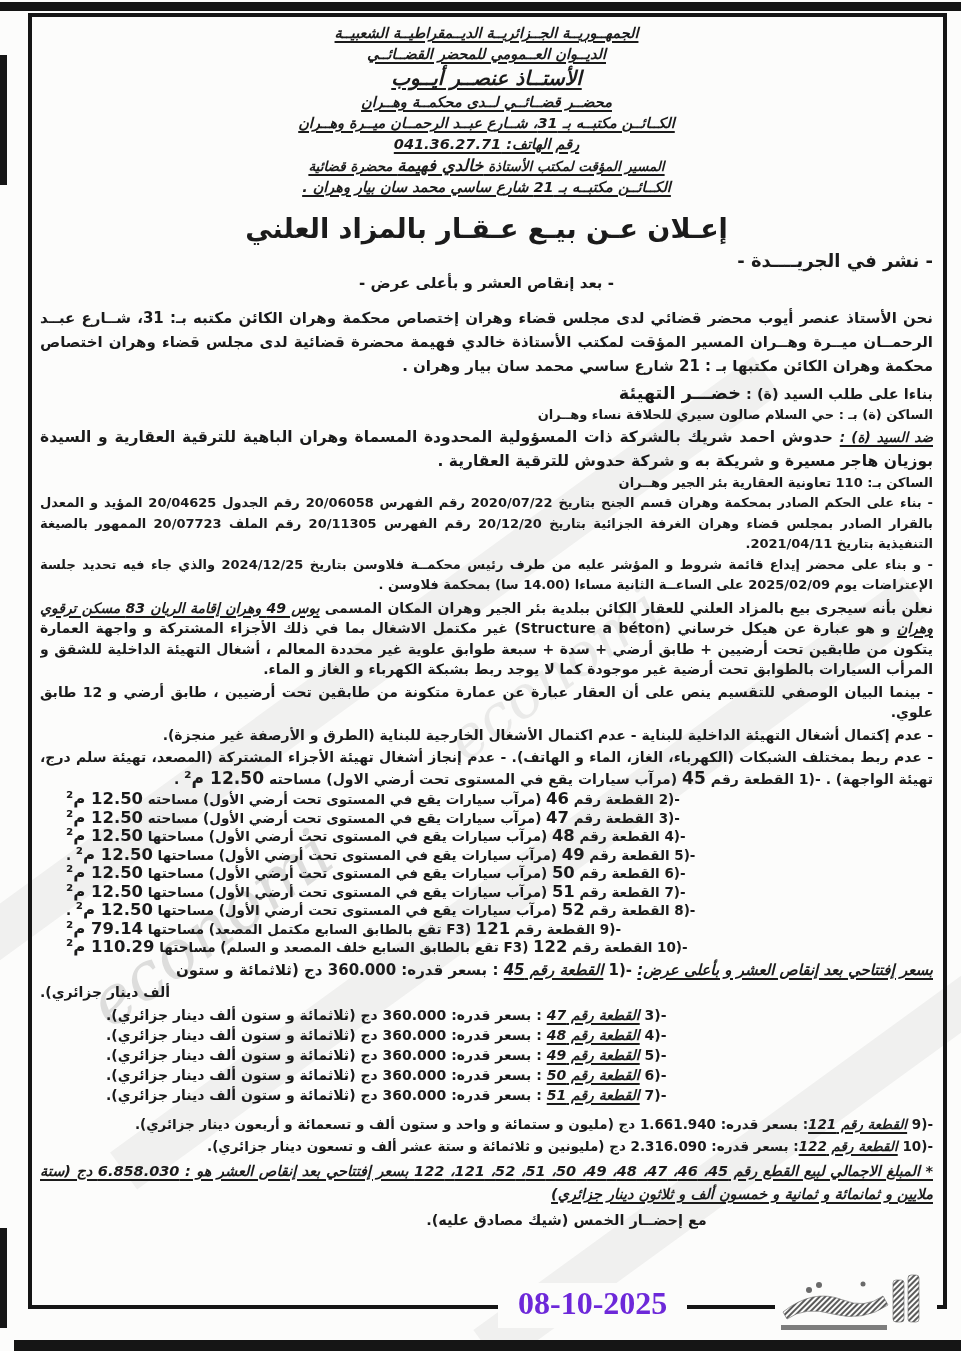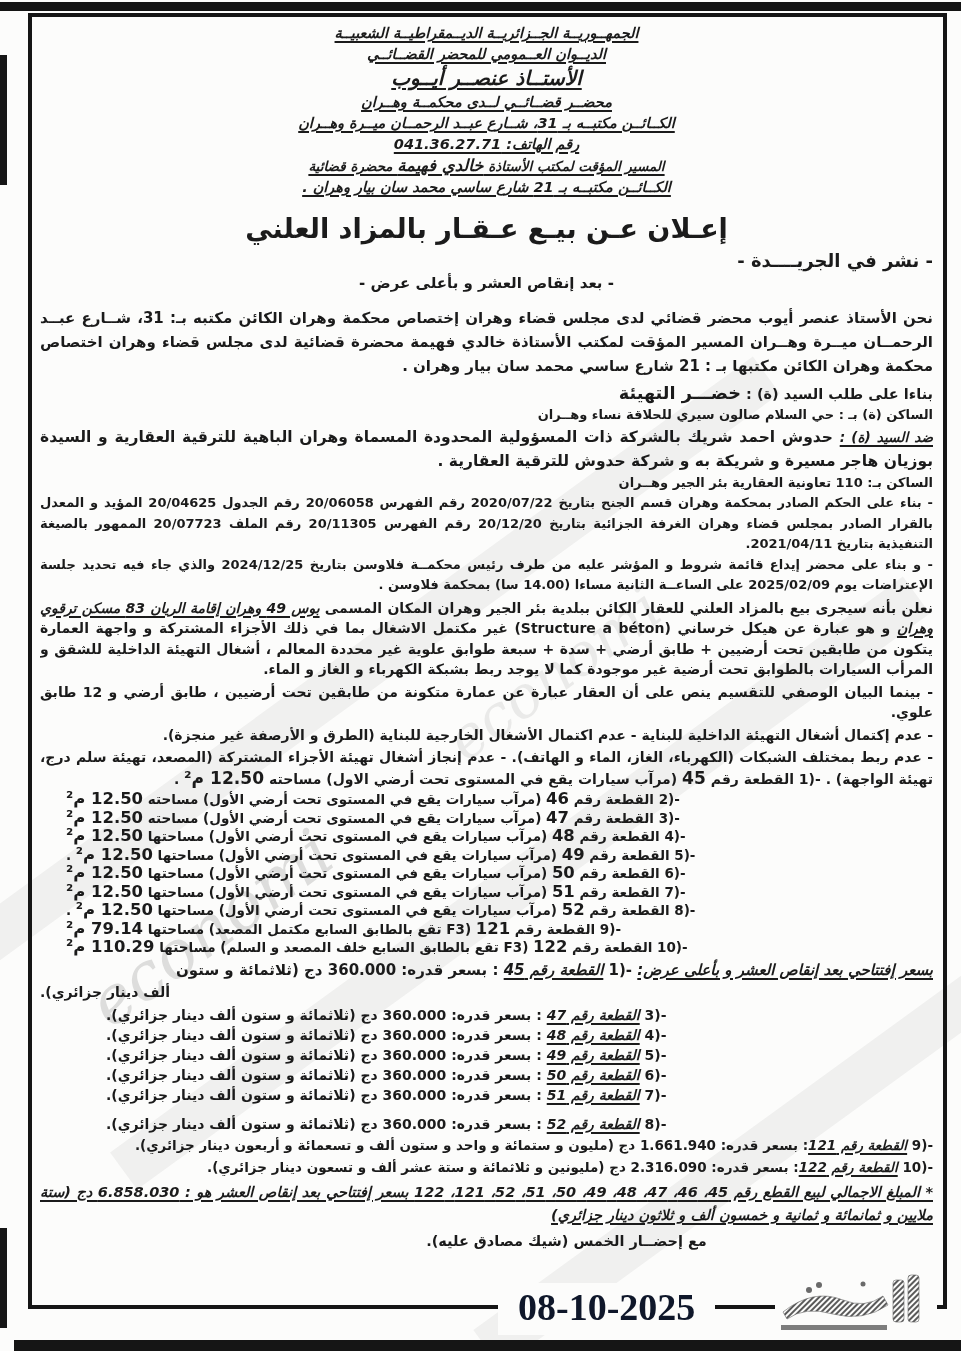--- a/index.html
+++ b/index.html
@@ -69,21 +69,21 @@
   .price-rows{margin-top:3px;}
   .price-row{font-size:14px;line-height:20px;text-align:left;padding-left:66px;direction:rtl;}
   .price-rows > div:nth-child(5){margin-bottom:9px;}
   .p-long{font-size:13.5px;line-height:21px;text-align:justify;margin-top:1px;}
   .total{font-size:14.5px;line-height:23.5px;text-align:justify;margin-top:3px;}
   .khums{font-size:14.5px;line-height:22px;text-align:center;padding-left:160px;margin-top:2px;}
   
   .date-stamp{
     position:absolute;left:498px;top:1283px;direction:ltr;
     background:#fcfcfb;padding:2px 20px 6px 20px;
-    font-family:"Liberation Serif","DejaVu Serif",serif;font-weight:700;font-size:38px;color:#0f172a;
+    font-family:"Liberation Serif","DejaVu Serif",serif;font-weight:700;font-size:32px;color:#6d28d9;
     z-index:5;
   }
   .logo-box{position:absolute;right:24px;top:1272px;width:162px;height:62px;z-index:4;background:#fcfcfb;}
   .logo-box svg{display:block;}
 </style>
 </head>
 <body>
 
 <div class="page">
 
@@ -143,21 +143,20 @@
 
     <div class="price-intro"><span class="u">بسعر إفتتاحي بعد إنقاص العشر و بأعلى عرض:</span><span> </span><span class="n">1)-</span><span> </span><span class="u">القطعة رقم 45</span><span> : بسعر قدره: 360.000 دج (ثلاثمائة و ستون</span></div>
     <div class="price-tail"><span>ألف دينار جزائري).</span></div>
 
     <div class="price-rows">
         <div class="price-row"><span class="n">3)-</span><span> </span><span class="u">القطعة رقم 47</span><span> : بسعر قدره: 360.000 دج (ثلاثمائة و ستون ألف دينار جزائري).</span></div>
         <div class="price-row"><span class="n">4)-</span><span> </span><span class="u">القطعة رقم 48</span><span> : بسعر قدره: 360.000 دج (ثلاثمائة و ستون ألف دينار جزائري).</span></div>
         <div class="price-row"><span class="n">5)-</span><span> </span><span class="u">القطعة رقم 49</span><span> : بسعر قدره: 360.000 دج (ثلاثمائة و ستون ألف دينار جزائري).</span></div>
         <div class="price-row"><span class="n">6)-</span><span> </span><span class="u">القطعة رقم 50</span><span> : بسعر قدره: 360.000 دج (ثلاثمائة و ستون ألف دينار جزائري).</span></div>
         <div class="price-row"><span class="n">7)-</span><span> </span><span class="u">القطعة رقم 51</span><span> : بسعر قدره: 360.000 دج (ثلاثمائة و ستون ألف دينار جزائري).</span></div>
-        <div class="price-row"><span class="n">8)-</span><span> </span><span class="u">القطعة رقم 52</span><span> : بسعر قدره: 360.000 دج (ثلاثمائة و ستون ألف دينار جزائري).</span></div>
       </div>
 
     <div class="p-long"><span class="n">9)-</span><span> </span><span class="u">القطعة رقم 121</span><span>: بسعر قدره: 1.661.940 دج (مليون و ستمائة و واحد و ستون ألف و تسعمائة و أربعون دينار جزائري).</span></div>
     <div class="p-long"><span class="n">10)-</span><span> </span><span class="u">القطعة رقم 122</span><span>: بسعر قدره: 2.316.090 دج (مليونين و ثلاثمائة و ستة عشر ألف و تسعون دينار جزائري).</span></div>
 
     <div class="total"><span class="u">* المبلغ الاجمالي لبيع القطع رقم 45، 46، 47، 48، 49، 50، 51، 52، 121، 122 بسعر إفتتاحي بعد إنقاص العشر هو : 6.858.030 دج (ستة ملايين و ثمانمائة و ثمانية و خمسون ألف و ثلاثون دينار جزائري)</span></div>
     <div class="khums"><span>مع إحضــار الخمس (شيك مصادق عليه).</span></div>
 
   </div>
 

